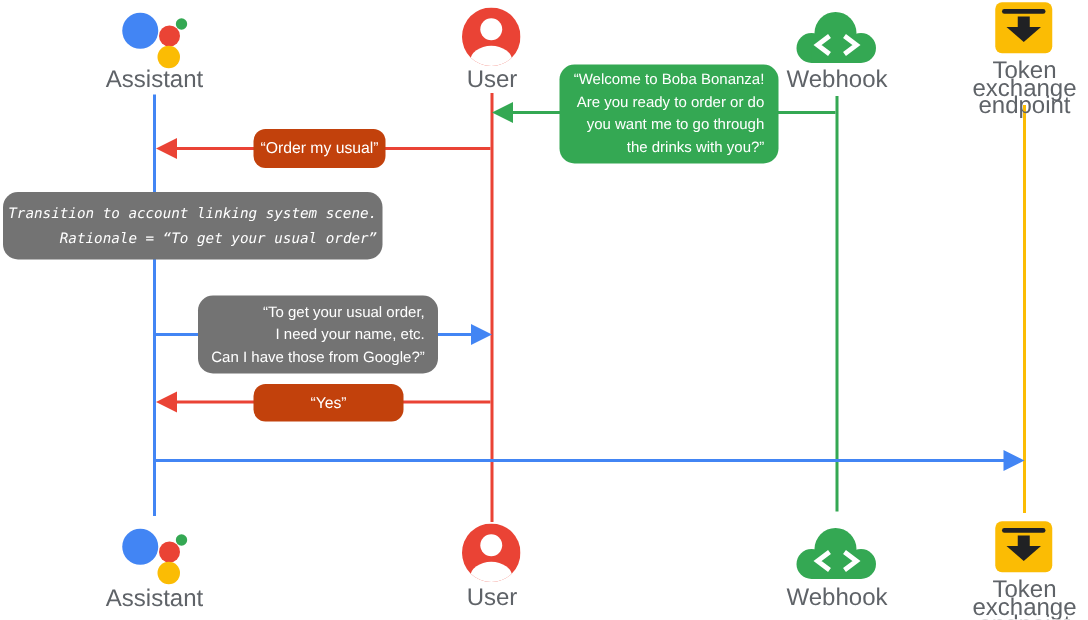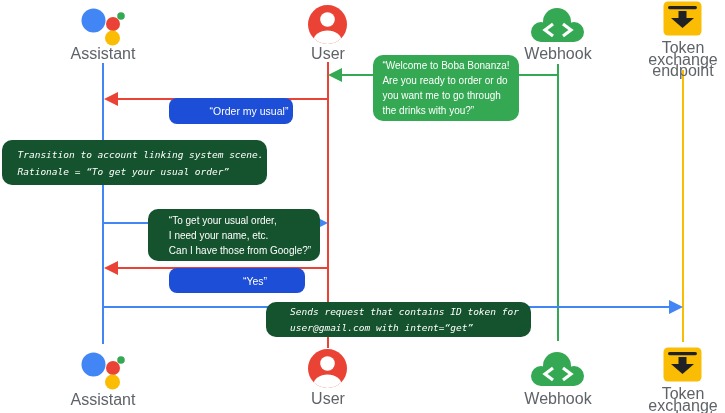--- a/index.html
+++ b/index.html
@@ -7,27 +7,27 @@
           font-family:"Liberation Sans",sans-serif;}
   .lifeline{position:absolute;width:2px;}
   .icon{position:absolute;}
   .actor-label{position:absolute;text-align:center;color:#5f6368;font-size:16px;
                line-height:11.5px;white-space:pre-line;}
   .msg-line{position:absolute;height:2px;}
   .ah{position:absolute;width:0;height:0;border-top:7px solid transparent;border-bottom:7px solid transparent;}
   .ah-left{border-right:14px solid;}
   .ah-right{border-left:14px solid;}
   .msg-box{position:absolute;display:flex;align-items:center;justify-content:center;
-           color:#fff;text-align:left;white-space:pre;margin-top:12px;}
+           color:#fff;text-align:right;white-space:pre;}
   .sans{font-size:10px;line-height:15px;border-radius:10px;}
   .sans-sm{font-size:10.5px;line-height:12px;border-radius:8px;}
   .mono{font-family:"DejaVu Sans Mono",monospace;font-style:italic;font-size:9.5px;border-radius:10px;}
   .bg-green{background:#34a853;}
-  .bg-red{background:#1d4ed8;padding-left:36px;}
-  .bg-blue{background:#14532d;padding-left:12px;}
+  .bg-red{background:#c2410c;}
+  .bg-blue{background:#737373;}
   .c-green{background:#34a853;border-right-color:#34a853;border-left-color:#34a853;}
   .c-red{background:#ea4335;border-right-color:#ea4335;border-left-color:#ea4335;}
   .c-blue{background:#4285f4;border-right-color:#4285f4;border-left-color:#4285f4;}
   .c-yellow{background:#fbbc04;}
 </style>
 </head>
 <body>
 
 <div class="canvas">
 
@@ -90,32 +90,30 @@
 
   <div class="msg-line c-red" style="left:112px;top:98px;width:215px"></div>
   <div class="ah ah-left c-red" style="left:104px;top:92px;background:none"></div>
   <div class="msg-box sans-sm bg-red" style="left:169px;top:86px;width:88px;height:26px">“Order my usual”</div>
 
   <div class="msg-box mono bg-blue" style="left:2px;top:128px;width:253px;height:45px;line-height:17px">Transition to account linking system scene.
 Rationale = “To get your usual order”</div>
 
   <div class="msg-line c-blue" style="left:104px;top:222px;width:214px"></div>
   <div class="ah ah-right c-blue" style="left:314px;top:216px;background:none"></div>
-  <div class="msg-box sans bg-blue" style="left:148px;top:197px;width:160px;height:52px">“To get your usual order,
+  <div class="msg-box sans bg-blue" style="left:132px;top:197px;width:160px;height:52px">“To get your usual order,
 I need your name, etc.
 Can I have those from Google?”</div>
 
   <div class="msg-line c-red" style="left:112px;top:267px;width:215px"></div>
   <div class="ah ah-left c-red" style="left:104px;top:261px;background:none"></div>
   <div class="msg-box sans-sm bg-red" style="left:169px;top:256px;width:100px;height:25px">“Yes”</div>
 
   <div class="msg-line c-blue" style="left:104px;top:306px;width:570px"></div>
   <div class="ah ah-right c-blue" style="left:669px;top:300px;background:none"></div>
-  <div class="msg-box mono bg-blue" style="left:266px;top:290px;width:253px;height:35px;line-height:16px">Sends request that contains ID token for
-user@gmail.com with intent=“get”</div>
 
   <svg class="icon" style="left:80px;top:348px" width="48" height="46" viewBox="0 0 48 46">
     <circle cx="13.5" cy="16.5" r="12" fill="#4285f4"></circle>
     <circle cx="41" cy="12" r="3.8" fill="#34a853"></circle>
     <circle cx="33" cy="20" r="7" fill="#ea4335"></circle>
     <circle cx="32.5" cy="34" r="7.5" fill="#fbbc04"></circle>
   </svg>
   <div class="actor-label" style="left:58px;top:394px;width:90px">Assistant</div>
 
   <svg class="icon" style="left:308px;top:349px" width="39" height="39" viewBox="0 0 39 39">

